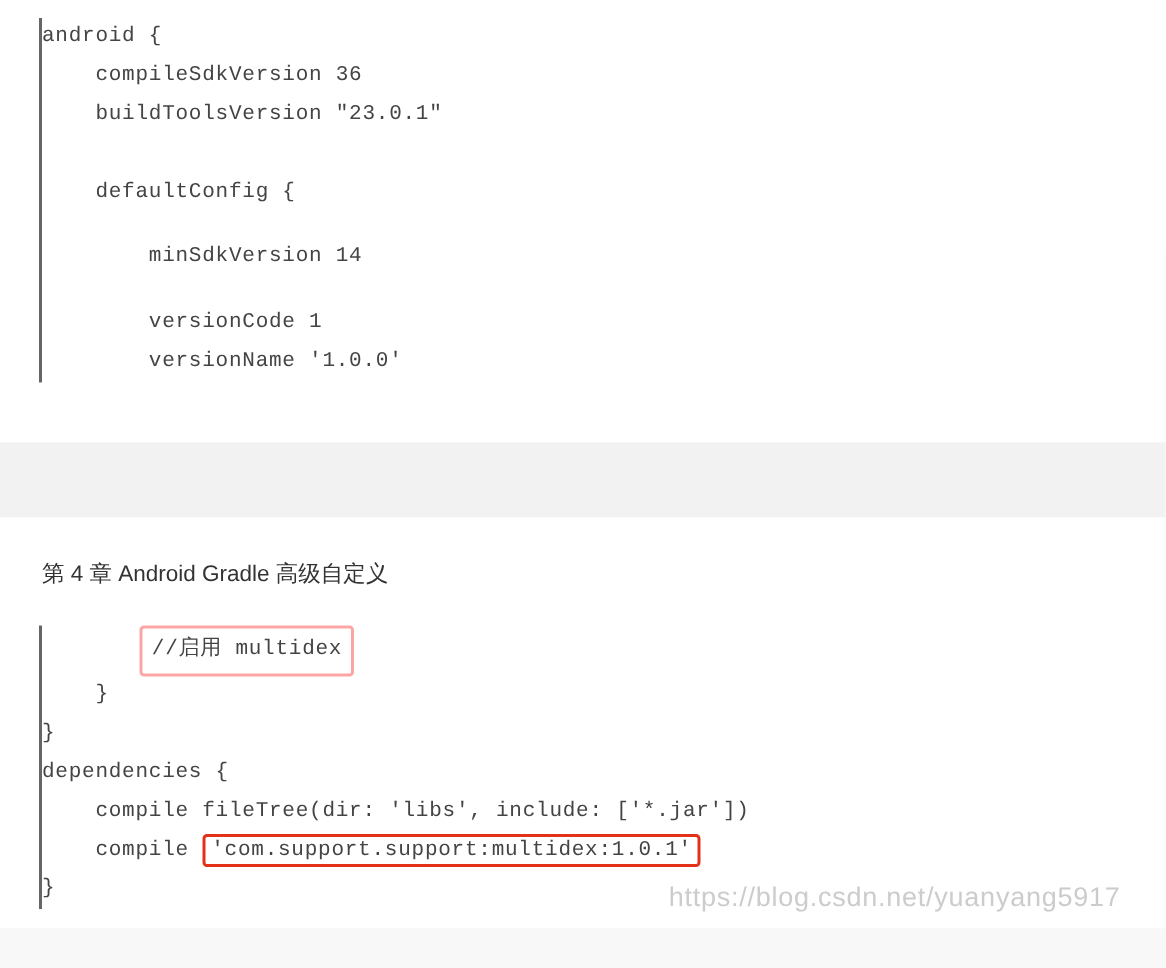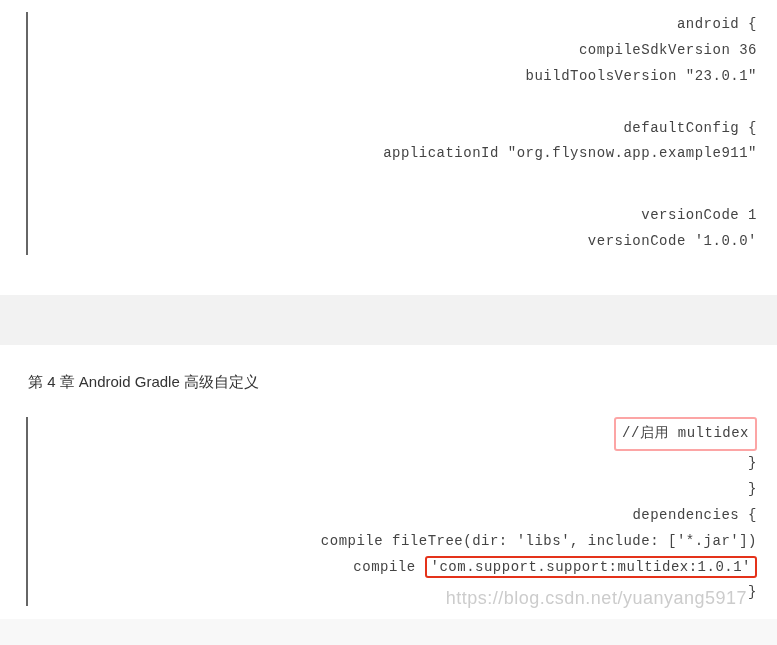--- a/index.html
+++ b/index.html
@@ -13,23 +13,21 @@
   background: #fff;
   padding: 12px 20px 40px 20px;
   box-sizing: border-box;
 }
 .page-gap {
   height: 50px;
   background: #f2f2f2;
 }
 .code-block {
   border-left: 2px solid #666;
-  padding-left: 16px;
   margin-left: 6px;
-  text-align: right;
 }
 .code-line {
   font-family: "Courier New", monospace;
   font-size: 14px;
   line-height: 1.85;
   color: #444;
   white-space: pre;
   letter-spacing: 0.5px;
 }
 .chapter-heading {
@@ -72,25 +70,25 @@
 </head>
 <body>
 
 <div class="page-section">
   <div class="code-block">
     <span class="code-line">android {</span><br>
     <span class="code-line">    compileSdkVersion 36</span><br>
     <span class="code-line">    buildToolsVersion "23.0.1"</span><br>
     <span class="code-line"></span><br>
     <span class="code-line">    defaultConfig {</span><br>
-    <span class="code-line">        applicationId "org.flysnow.app.example911"</span><br>
     <br>
+    <span class="code-line">        minSdkVersion 14</span><br>
     <br>
     <span class="code-line">        versionCode 1</span><br>
-    <span class="code-line">        versionCode '1.0.0'</span>
+    <span class="code-line">        versionName '1.0.0'</span>
   </div>
 </div>
 
 <div class="page-gap"></div>
 
 <div class="section2">
   <div class="chapter-heading">第 4 章   Android  Gradle 高级自定义</div>
 
   <div class="code-block">
     <div class="line-wrap">

